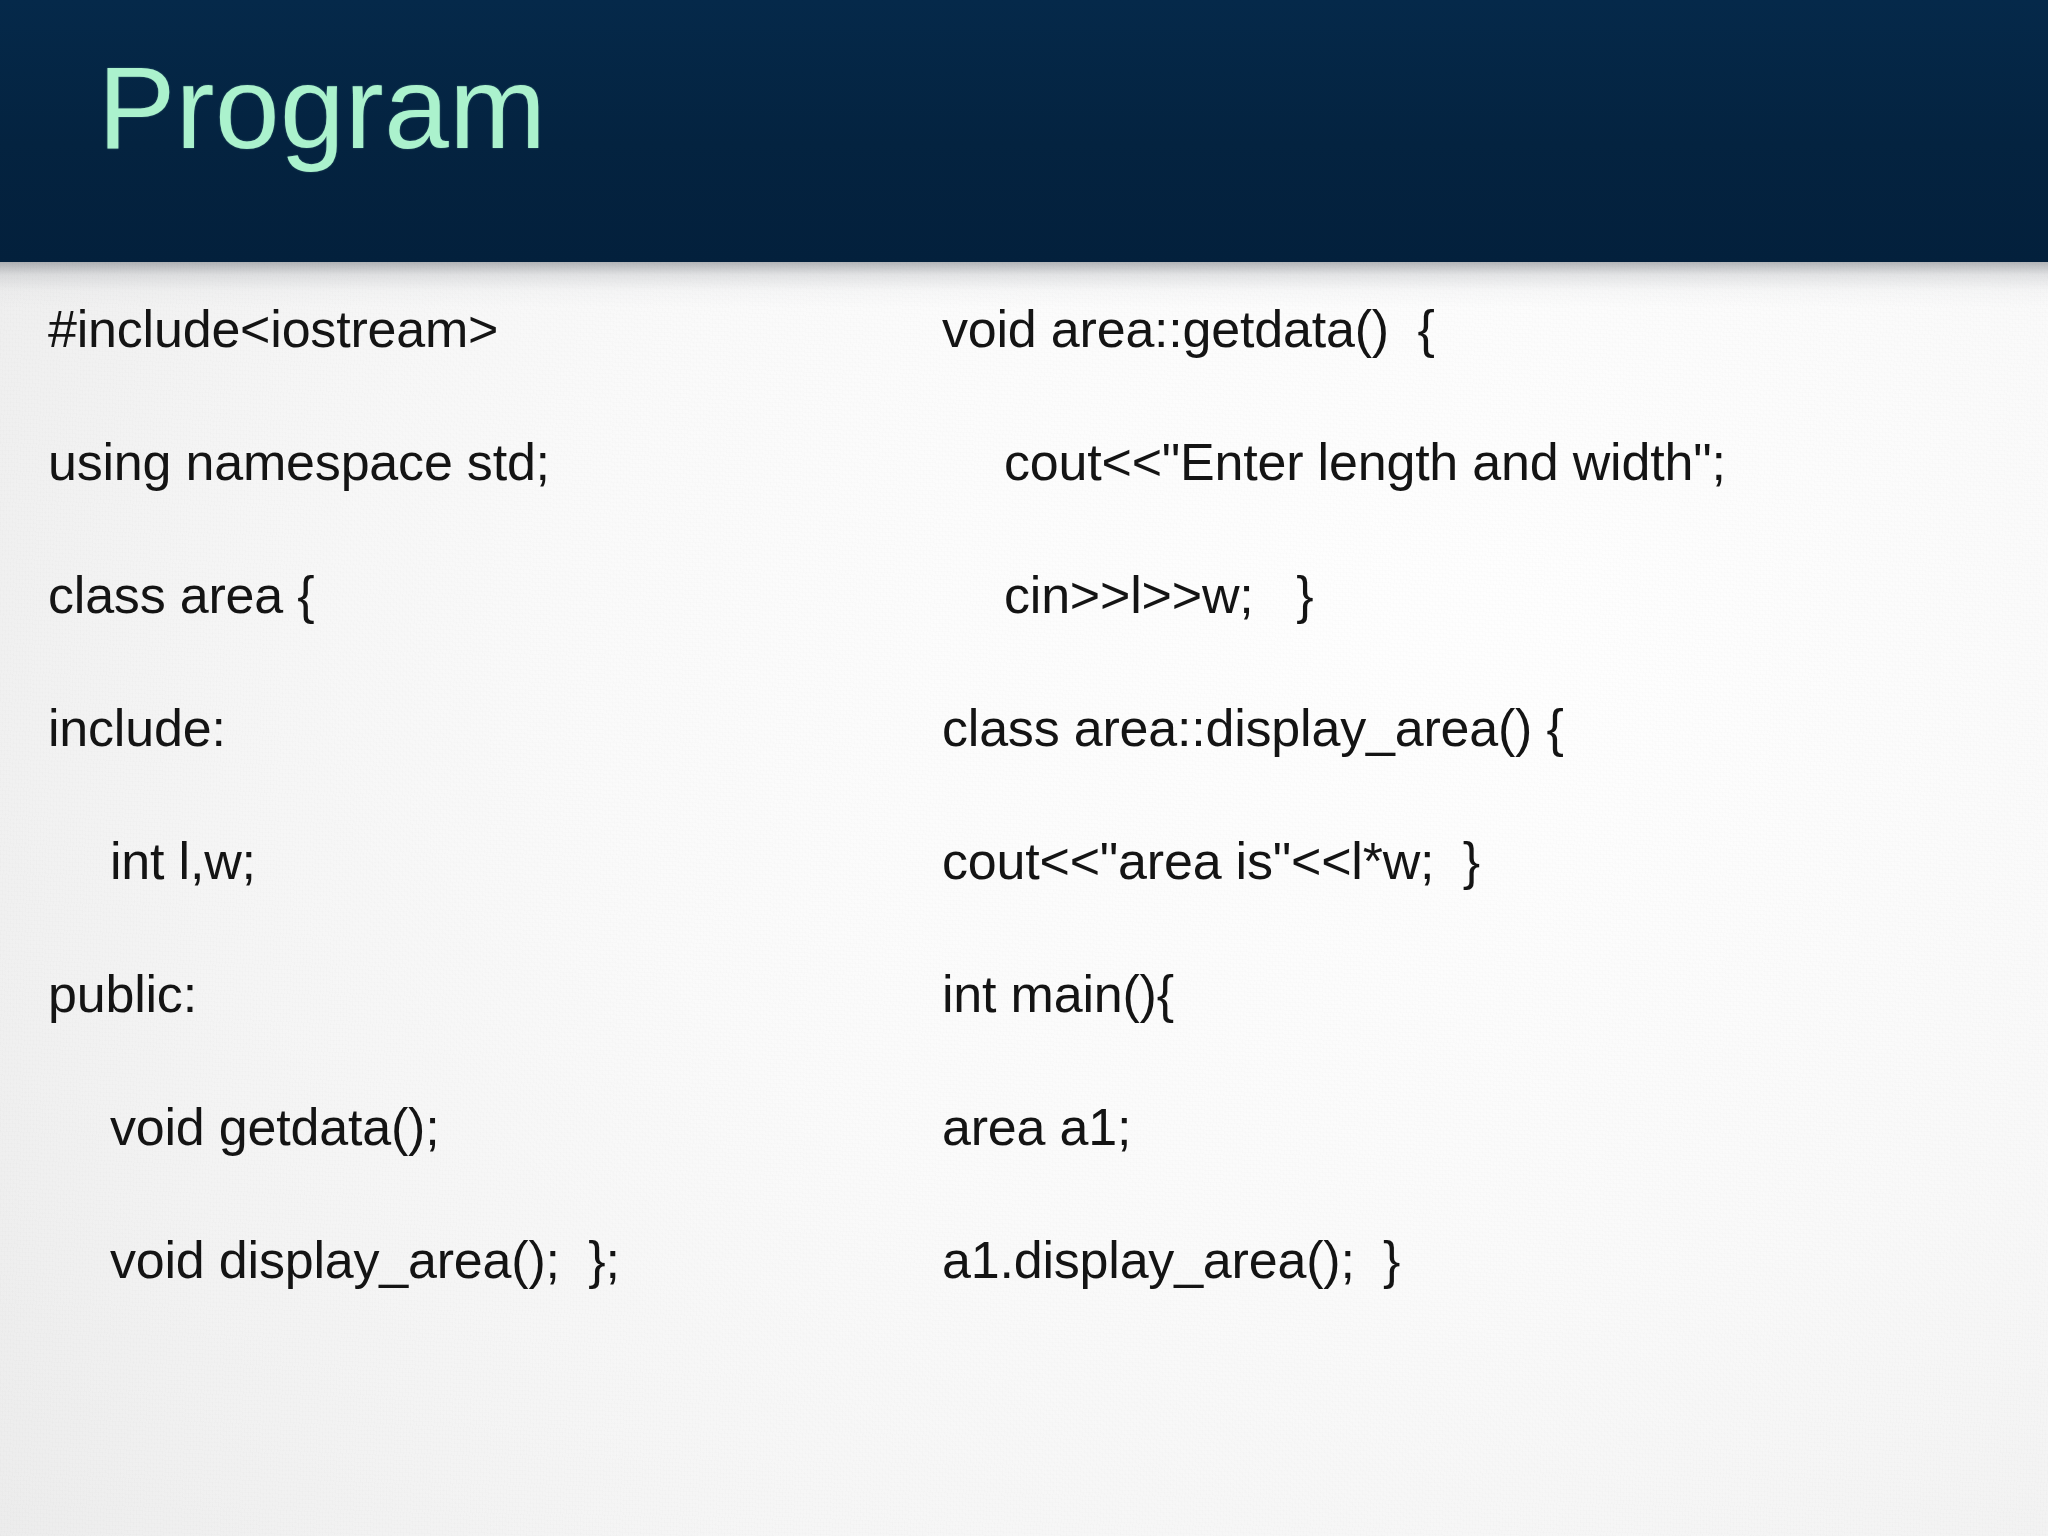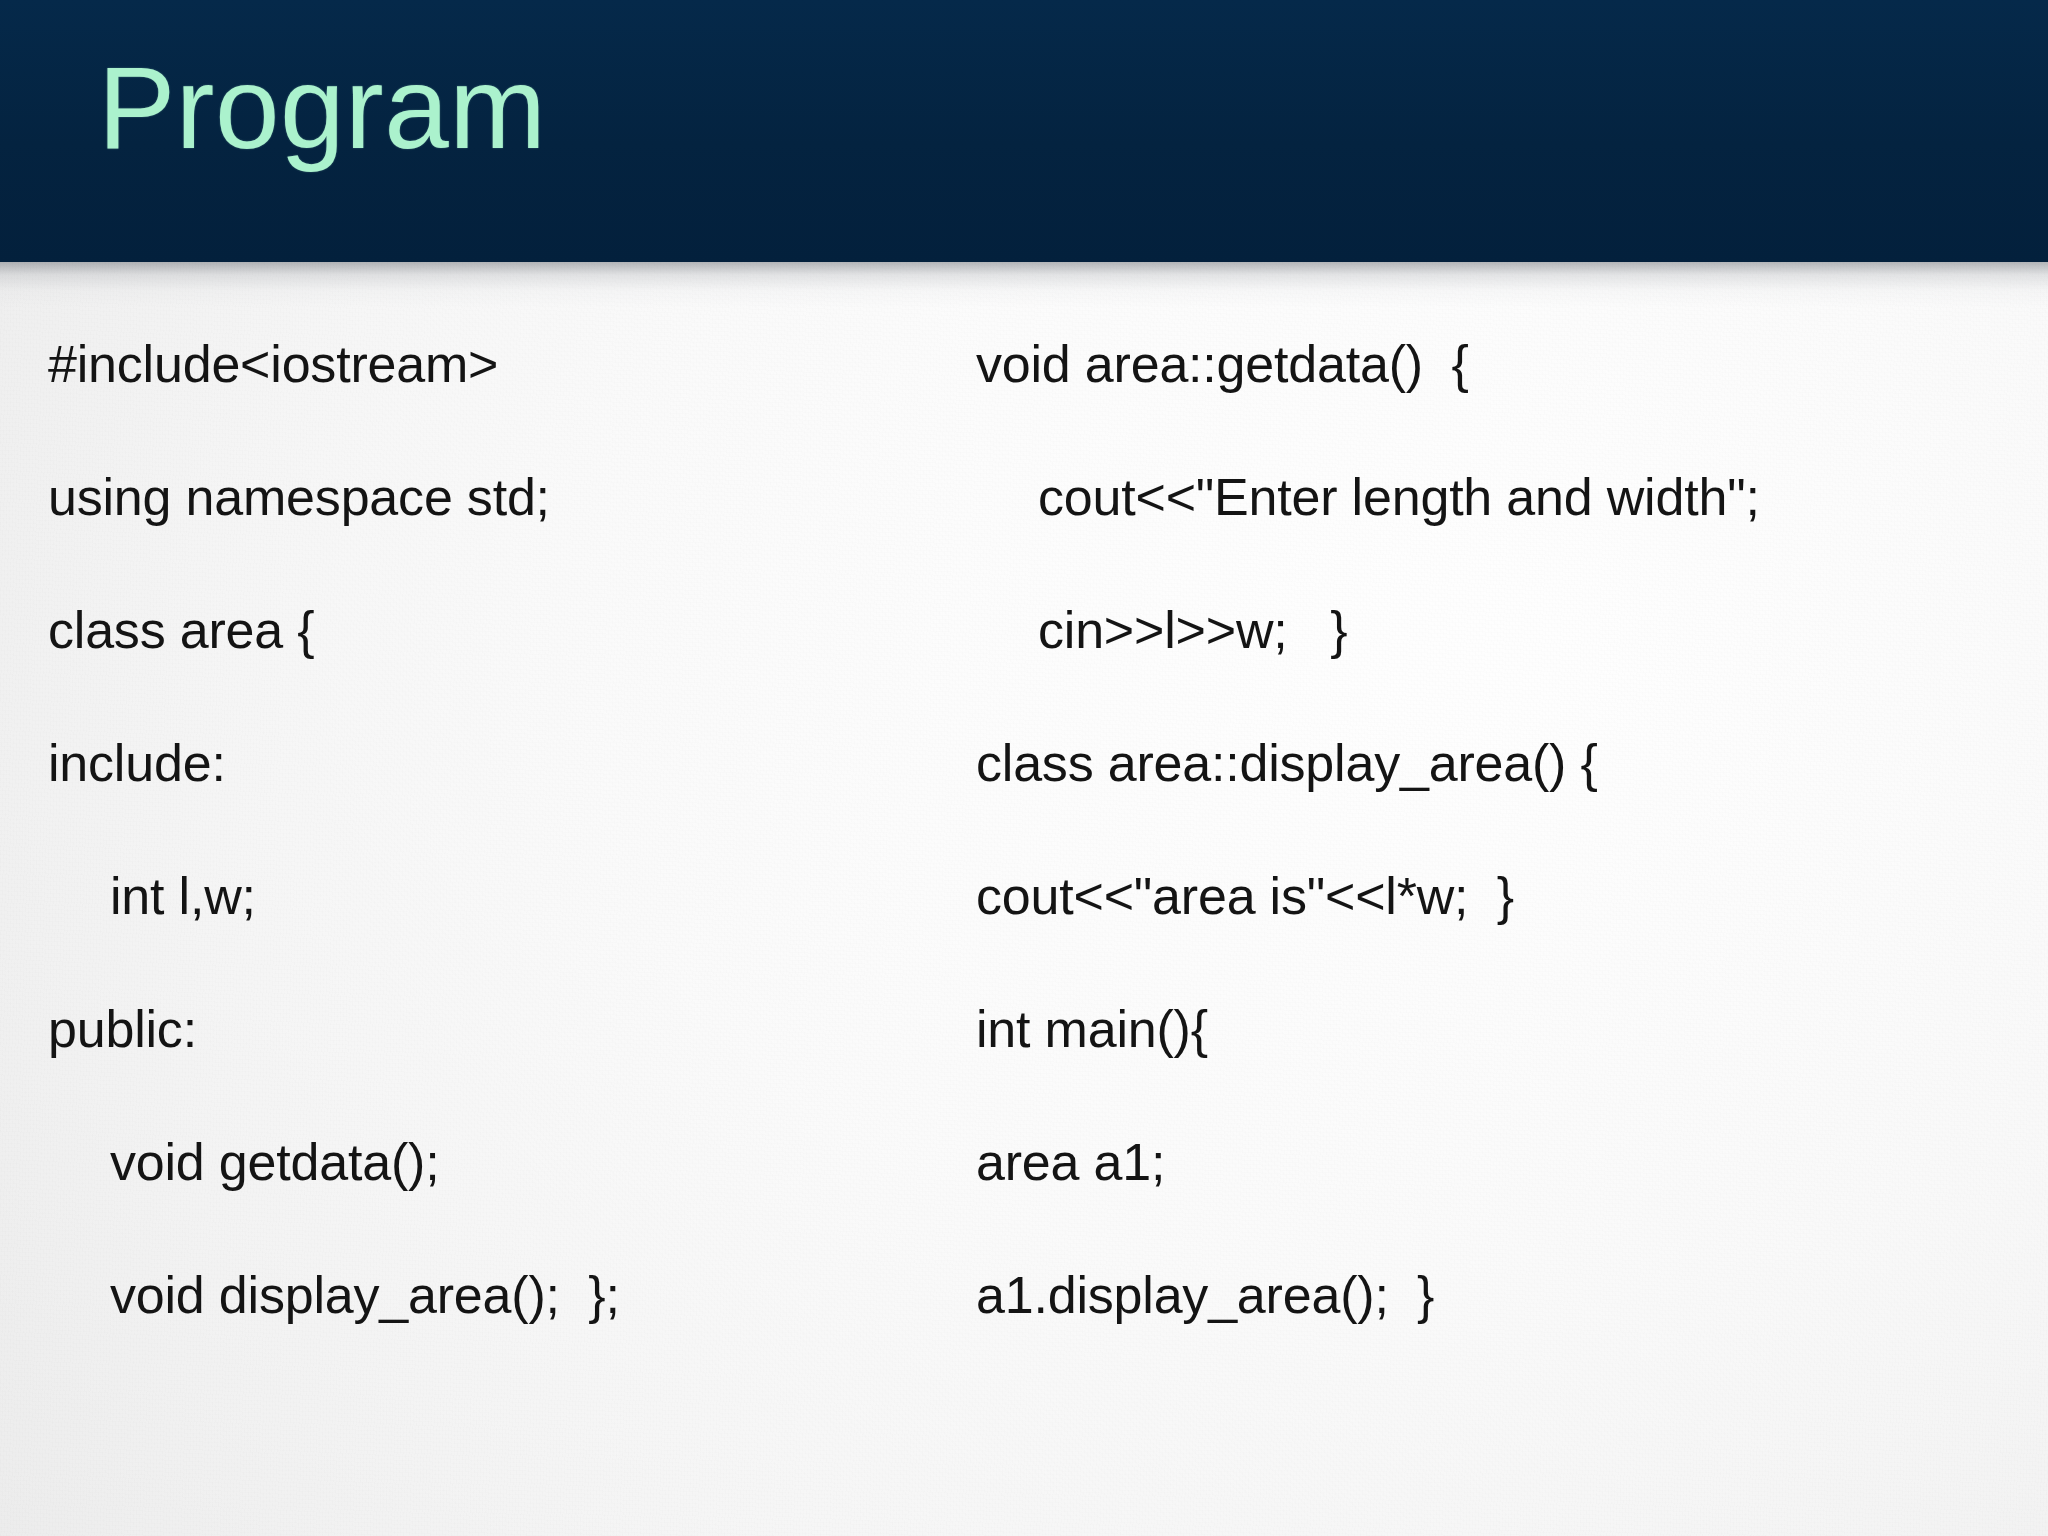--- a/index.html
+++ b/index.html
@@ -92,24 +92,23 @@
     position: absolute;
     left: 0;
     top: 262px;
     width: 2048px;
     height: 1274px;
   }
 
   .code-col {
     position: absolute;
     top: 0;
-    margin-top: 35px;
   }
   #col-left  { left: 48px;  width: 900px; }
-  #col-right { left: 976px; width: 1020px; }
+  #col-right { left: 942px; width: 1020px; }
 
   .code-line {
     font-size: 52px;
     line-height: 1.0;
     color: #141414;
     white-space: pre;
     height: 133px;
     display: flex;
     align-items: center;
     letter-spacing: -0.2px;

